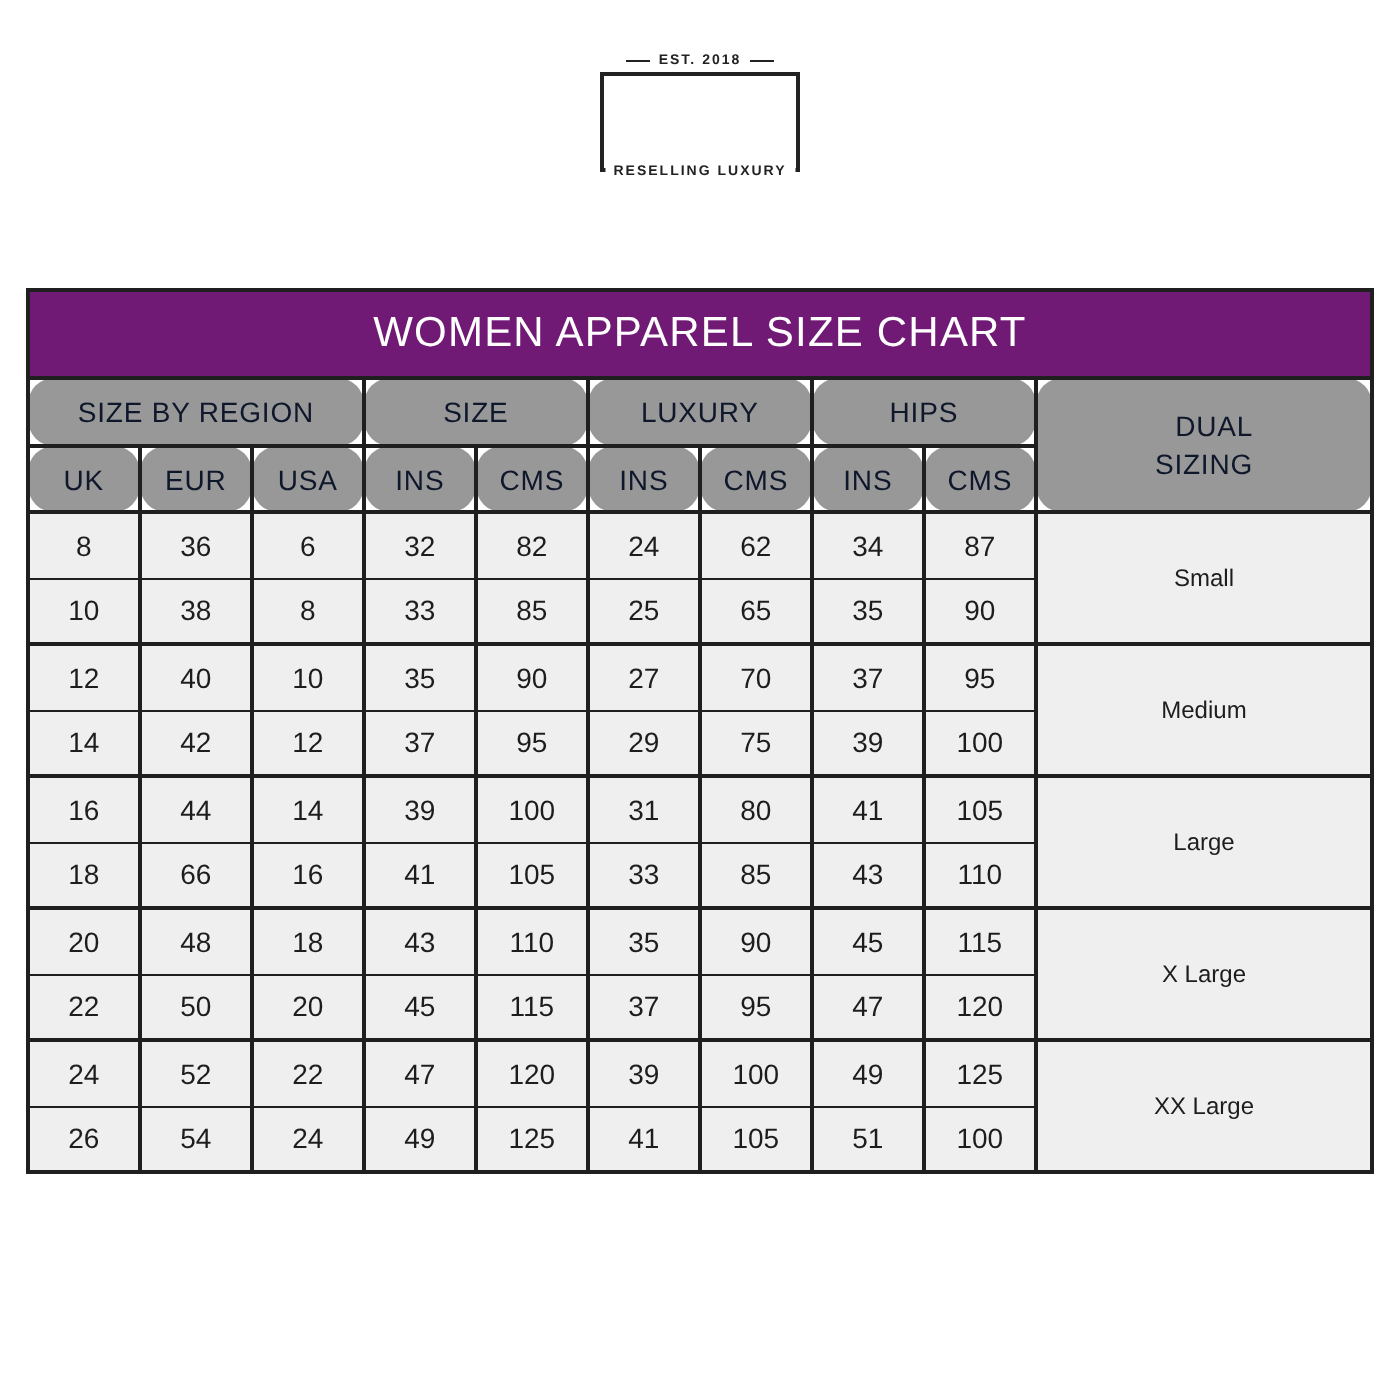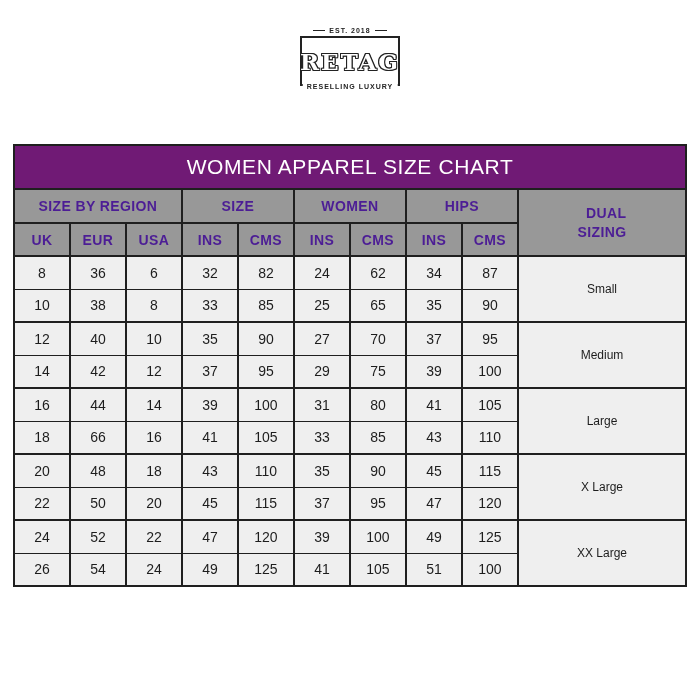--- a/index.html
+++ b/index.html
@@ -84,24 +84,25 @@
   td.title-cell {
     background: #701a75;
     color: #ffffff;
     font-size: 21px;
     font-weight: 400;
     letter-spacing: 0.6px;
     height: 42px;
   }
   tr.group-row th, tr.sub-row th, th.dual-header {
     background: #989898;
-    color: #4c1d95;
+    color: #0f172a;
     font-size: 14px;
-    font-weight: 700;
+    font-weight: 400;
     letter-spacing: 0.4px;
+    border-radius: 13px;
   }
   tr.group-row th { height: 32px; }
   tr.sub-row th   { height: 31px; }
   th.dual-header .two-line {
     display: inline-block;
     text-align: right;
     white-space: pre-line;
     line-height: 1.3;
   }
   tbody td {
@@ -117,21 +118,20 @@
 </head>
 <body>
 
 <div class="logo">
   <div class="logo-est">
     <span class="dash"></span>
     <span>EST. 2018</span>
     <span class="dash"></span>
   </div>
   <div class="logo-box">
-    <div class="logo-brand">RETAG</div>
     <div class="logo-tagline">RESELLING LUXURY</div>
   </div>
 </div>
 
 <table class="size-chart">
     <colgroup>
       <col style="width: 56px;">
       <col style="width: 56px;">
       <col style="width: 56px;">
       <col style="width: 56px;">
@@ -142,21 +142,21 @@
       <col style="width: 56px;">
       <col style="width: 168px;">
     </colgroup>
     <thead>
       <tr class="title-row">
         <td class="title-cell" colspan="10">WOMEN APPAREL SIZE CHART</td>
       </tr>
       <tr class="group-row">
         <th class="group-cell" colspan="3">SIZE BY REGION</th>
         <th class="group-cell" colspan="2">SIZE</th>
-        <th class="group-cell" colspan="2">WOMEN</th>
+        <th class="group-cell" colspan="2">LUXURY</th>
         <th class="group-cell" colspan="2">HIPS</th>
         <th class="dual-header" rowspan="2"><span class="two-line">DUAL
 SIZING</span></th>
       </tr>
       <tr class="sub-row">
         <th class="sub-cell">UK</th>
         <th class="sub-cell">EUR</th>
         <th class="sub-cell">USA</th>
         <th class="sub-cell">INS</th>
         <th class="sub-cell">CMS</th>

